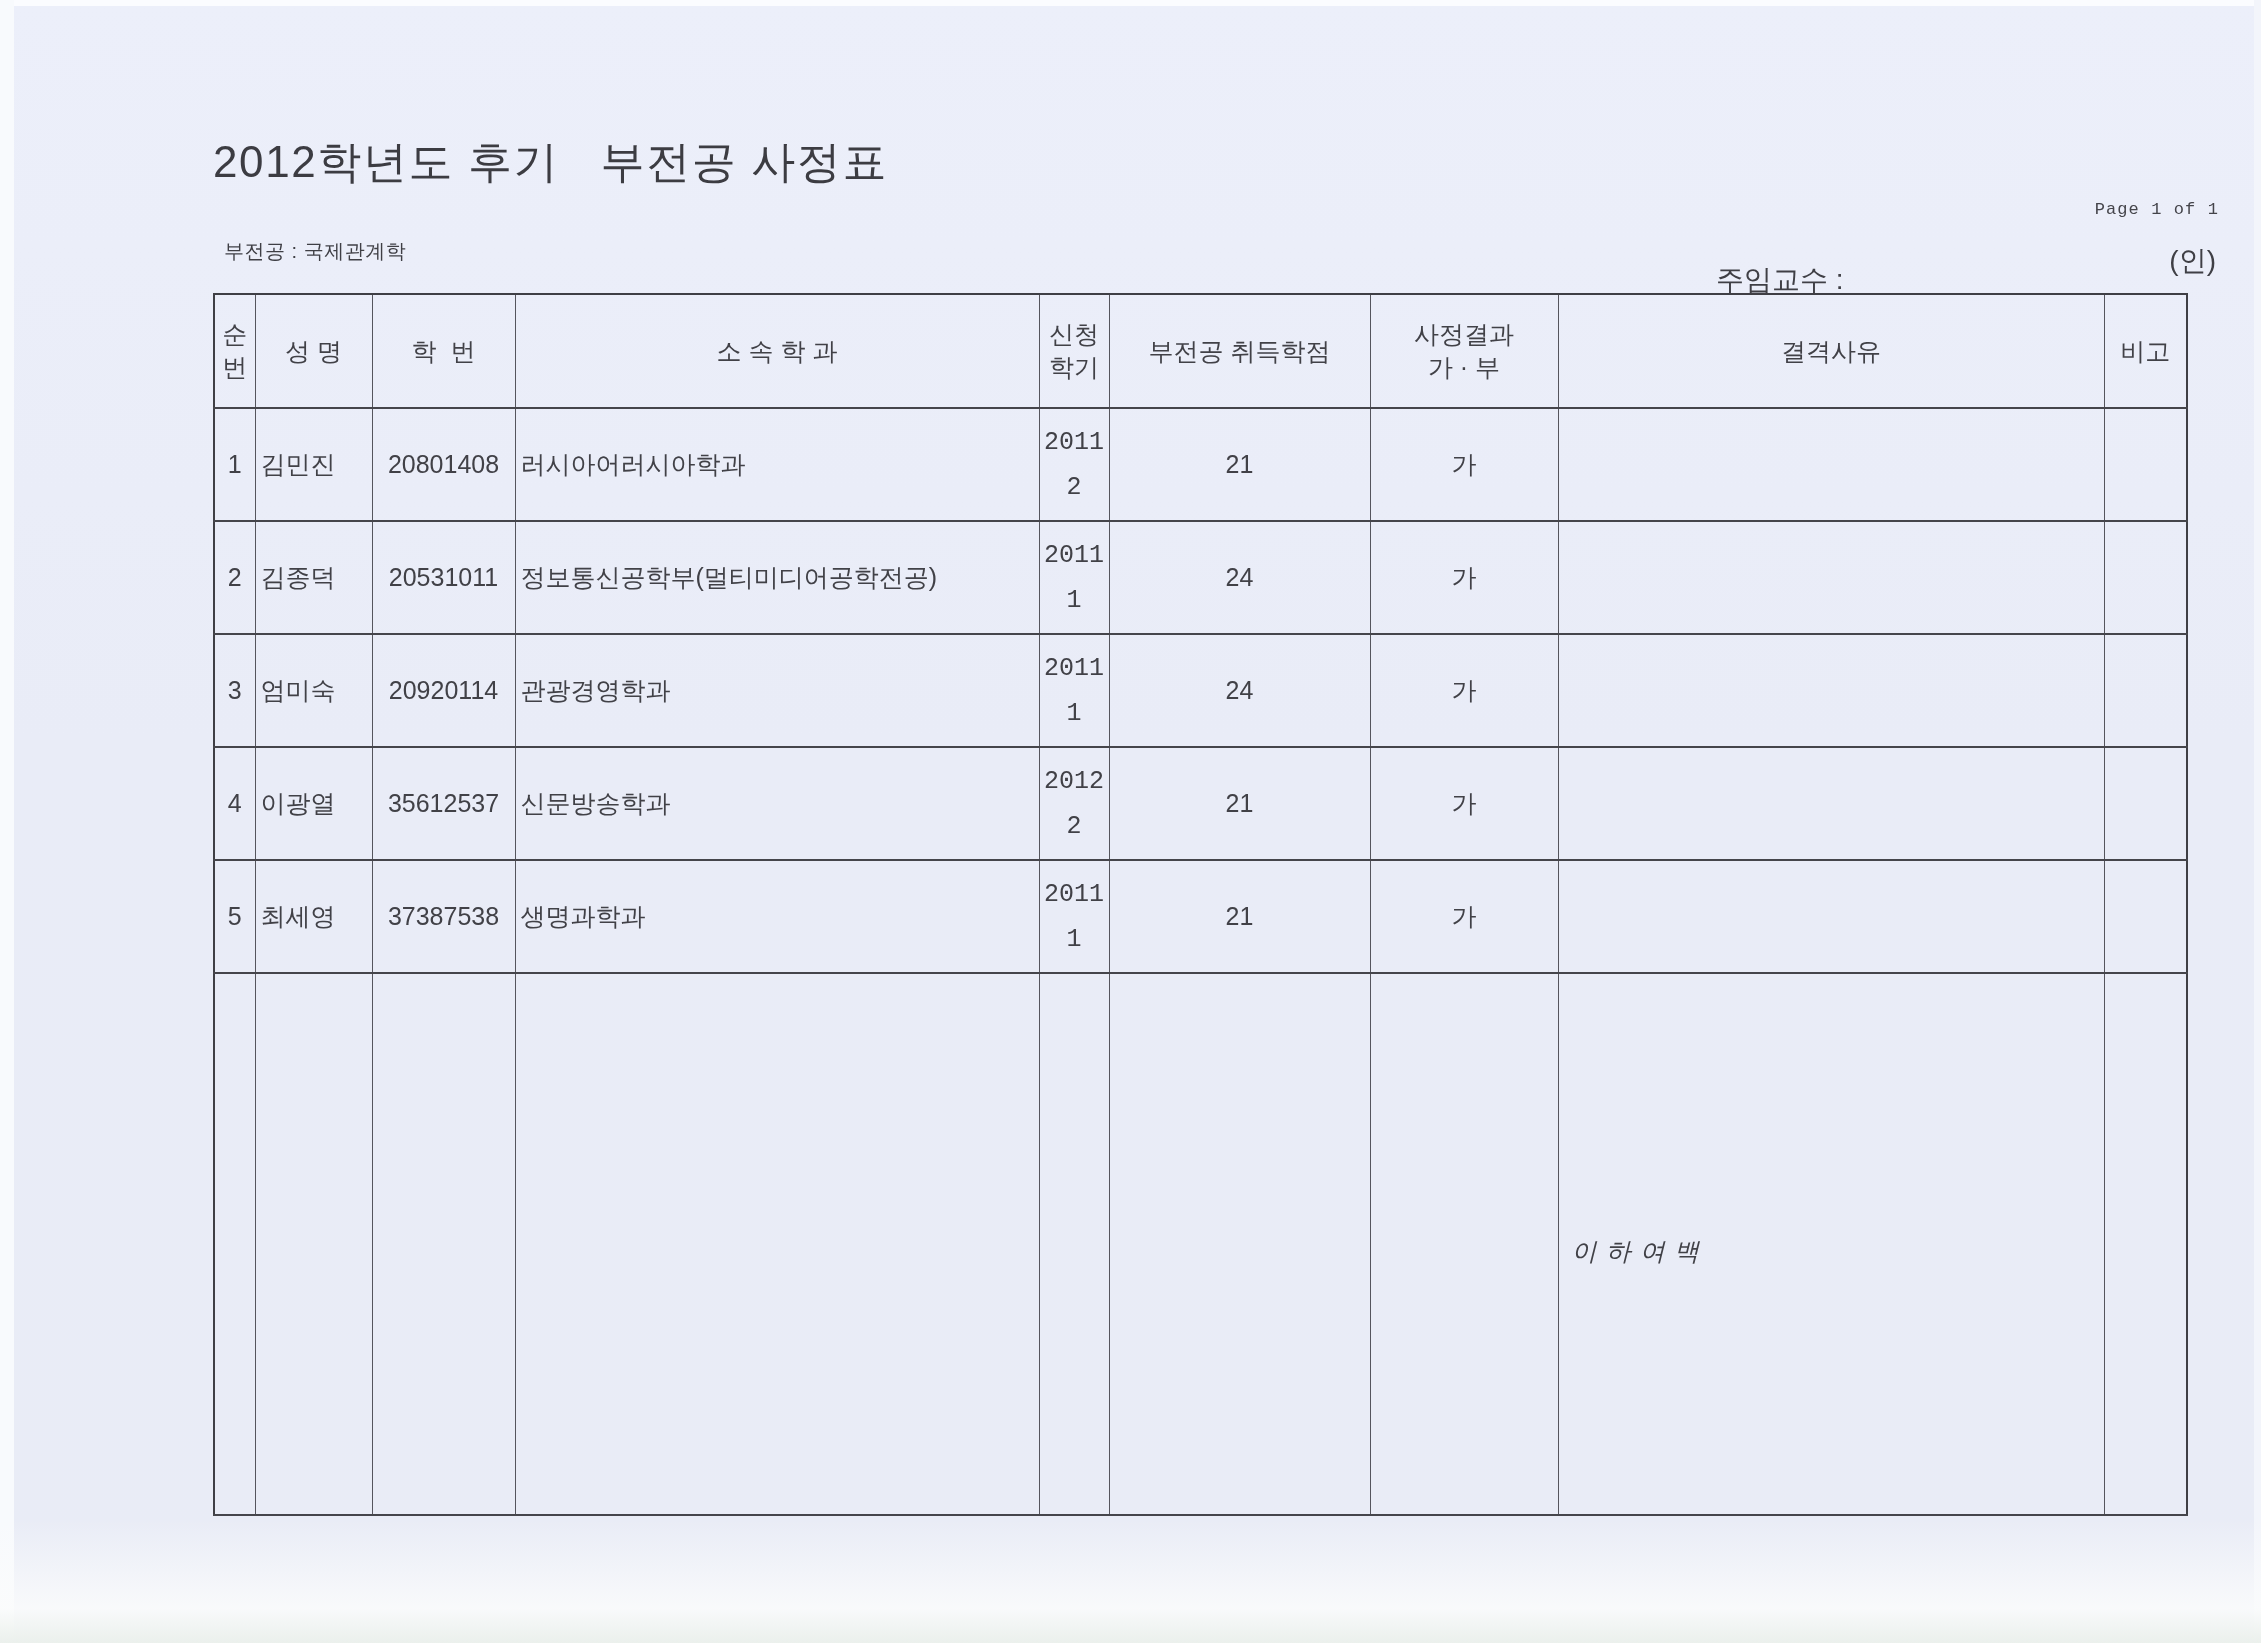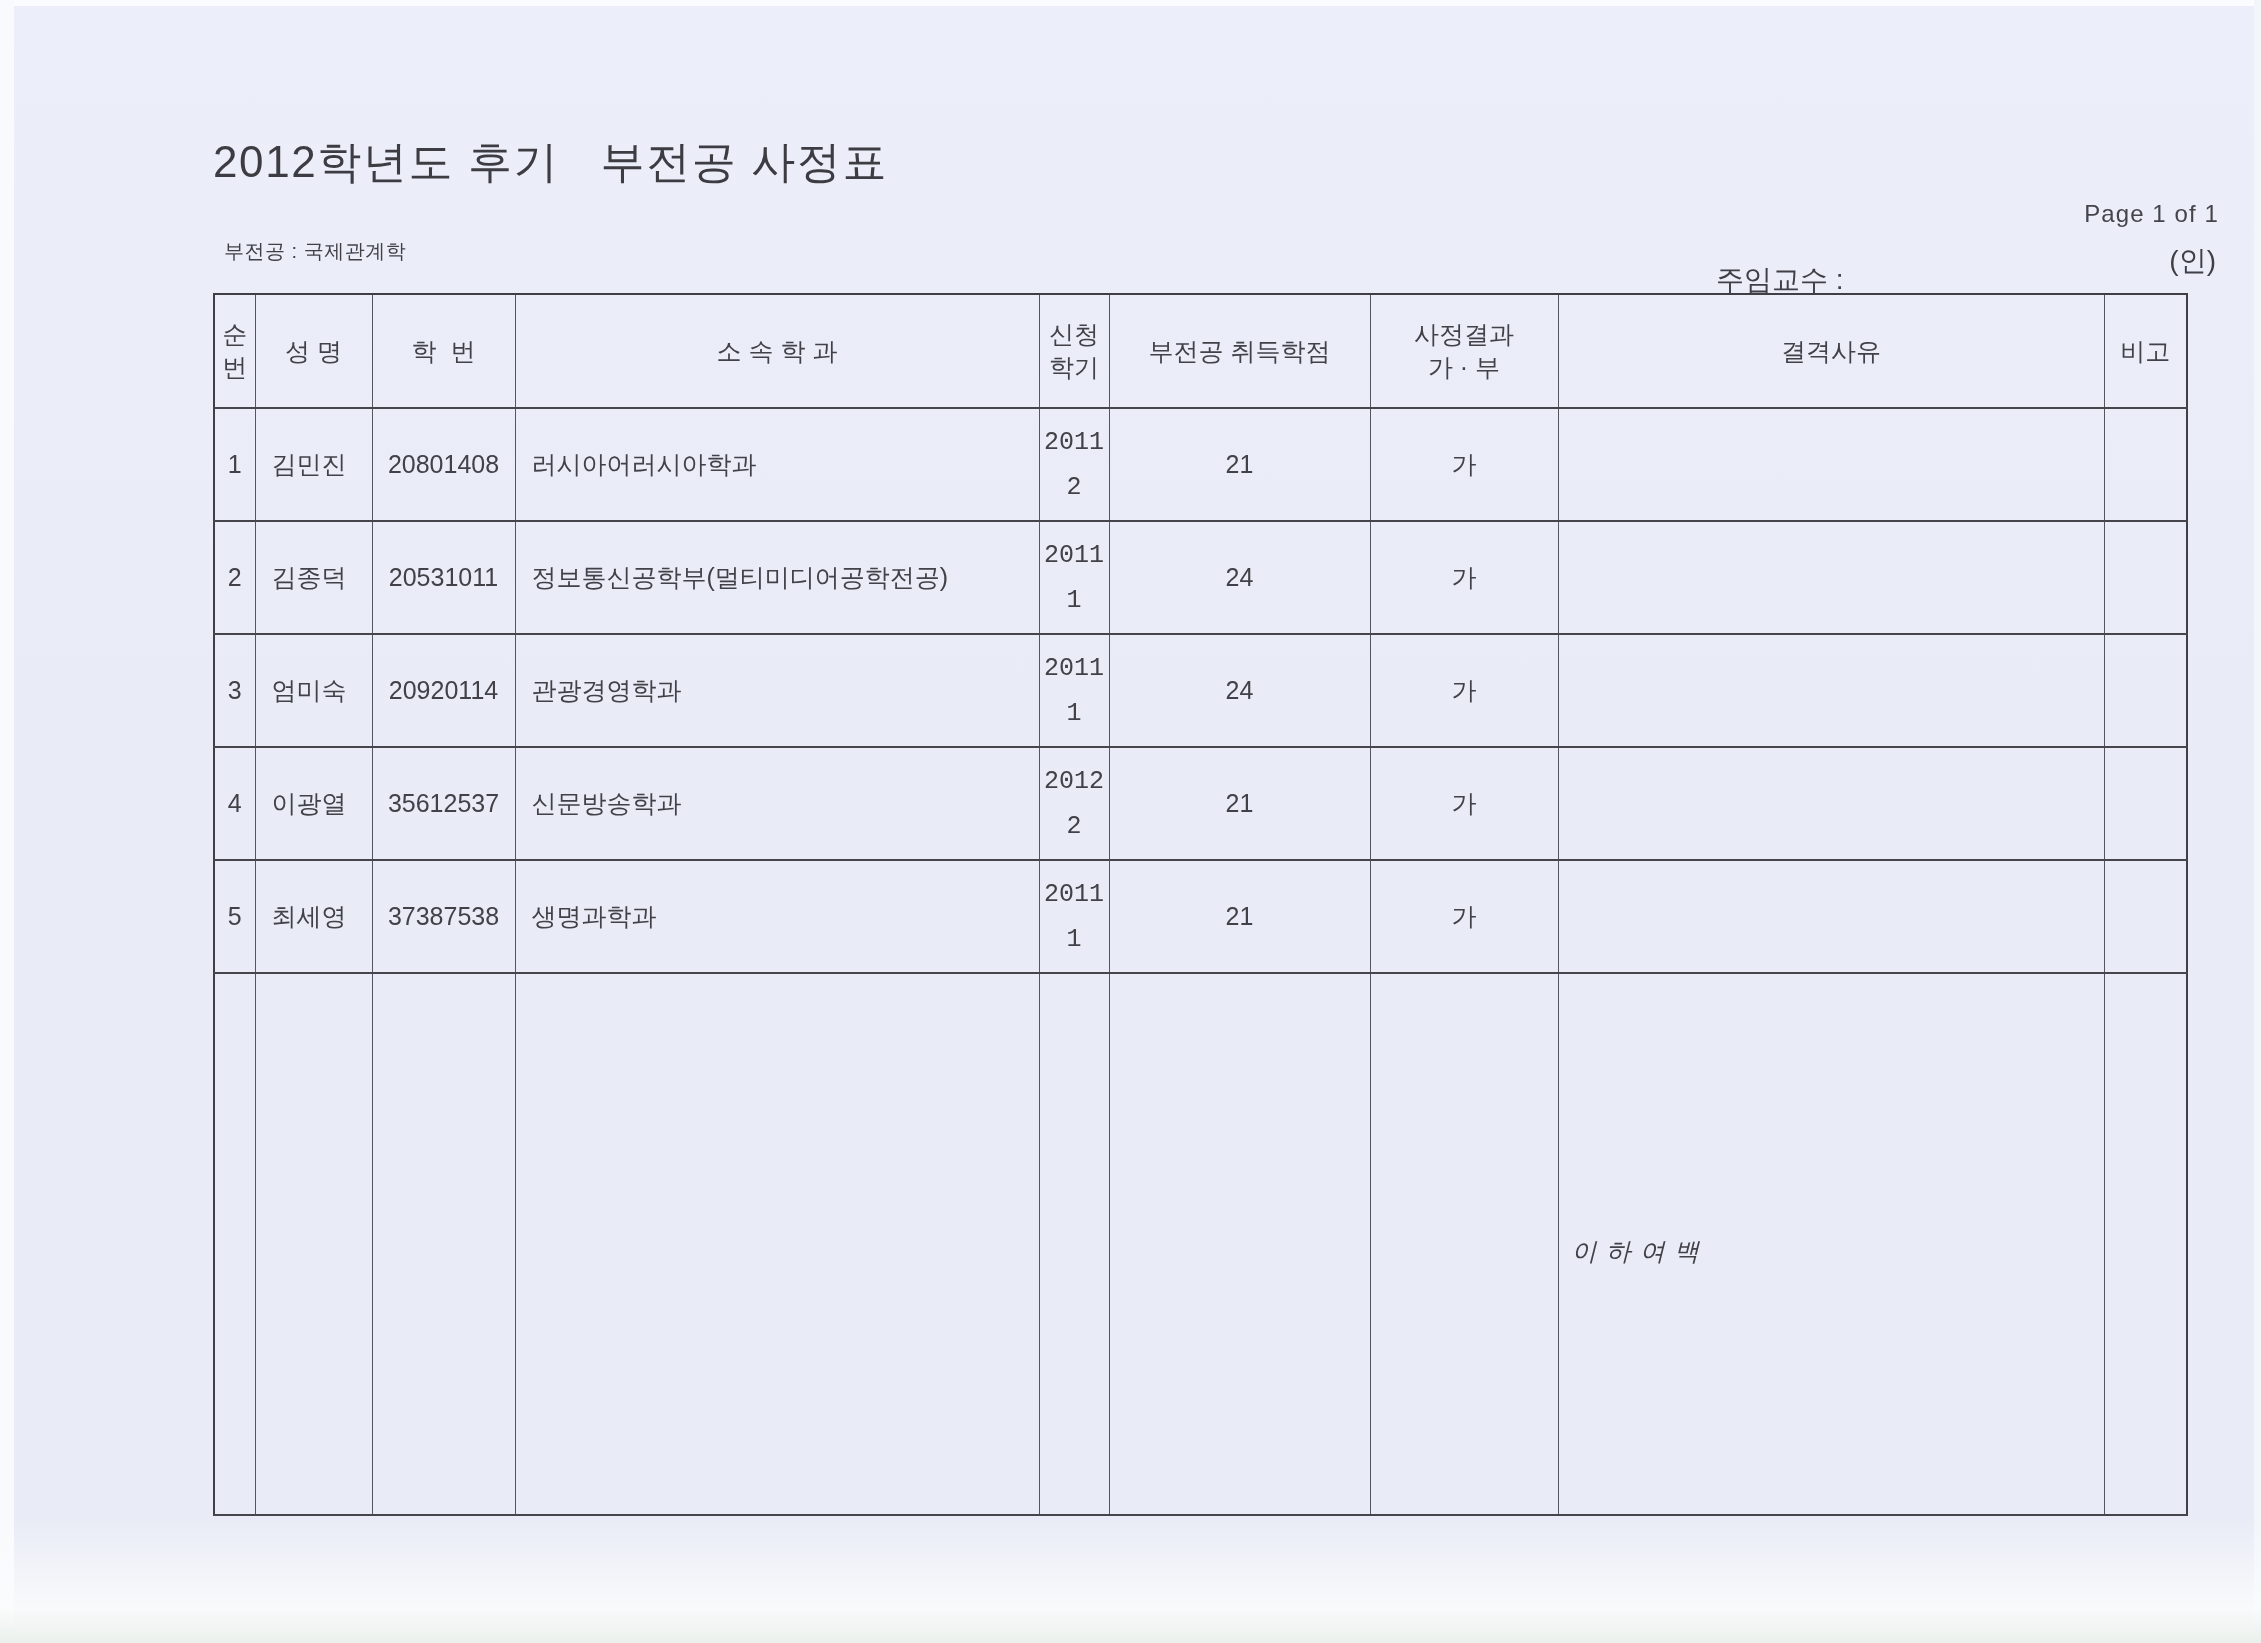--- a/index.html
+++ b/index.html
@@ -16,21 +16,21 @@
   .edge-right  { position:absolute; top:0; bottom:0; right:0; width:7.5px; background:#f3f5fb; }
   .fade-bottom { position:absolute; left:0; right:0; bottom:0; height:124px;
                  background:linear-gradient(180deg, rgba(255,255,255,0) 0%, rgba(251,252,252,0.85) 72%, #ebf0ec 100%); }
 
   .title {
     position:absolute; top:133px; left:213px; width:1972px;
     text-align:left; font-size:44px; letter-spacing:1.6px; color:#3c3c42; white-space:pre;
   }
   .page-ind {
     position:absolute; top:200px; right:42px;
-    font-size:24px; letter-spacing:1.1px; color:#44444a; white-space:pre;
+    font-size:17px; letter-spacing:1.1px; color:#44444a; white-space:pre;font-family:Liberation Mono, monospace;
   }
   .minor-label {
     position:absolute; top:238px; left:224px;
     font-size:20px; letter-spacing:0.5px; color:#3f3f45; white-space:pre;
   }
   .prof-label {
     position:absolute; top:261px; left:1716px;
     font-size:28px; color:#3f3f45; white-space:pre;
   }
   .seal-label {
@@ -51,21 +51,21 @@
   }
   thead tr { height:114px; }
   thead th { border-bottom:3.8px solid #3a3a40; text-align:center; }
   tbody tr.data-row { height:113px; }
   tbody tr.blank-row { height:542px;font-style:italic; }
 
   .hstack { display:flex; flex-direction:column; justify-content:center; align-items:center; gap:5.4px; height:107px; }
   .hstack span { white-space:pre; line-height:1.08; }
 
   td.c-center { text-align:center; }
-  td.c-left   { text-align:left; padding-left:16px; }
+  td.c-left   { text-align:left; padding-left:5px; }
   td.c-left span { white-space:pre; }
 
   .term-box { display:flex; flex-direction:column; justify-content:space-evenly; align-items:center; height:110px;font-family:Liberation Mono, monospace; }
   .term-box span { line-height:1; }
 
   td.c-blanknote { vertical-align:top; text-align:left; padding:14px 0 0 13px; }
   td.c-blanknote span { white-space:pre; letter-spacing:1.1px; }
 </style>
 </head>
 <body>

